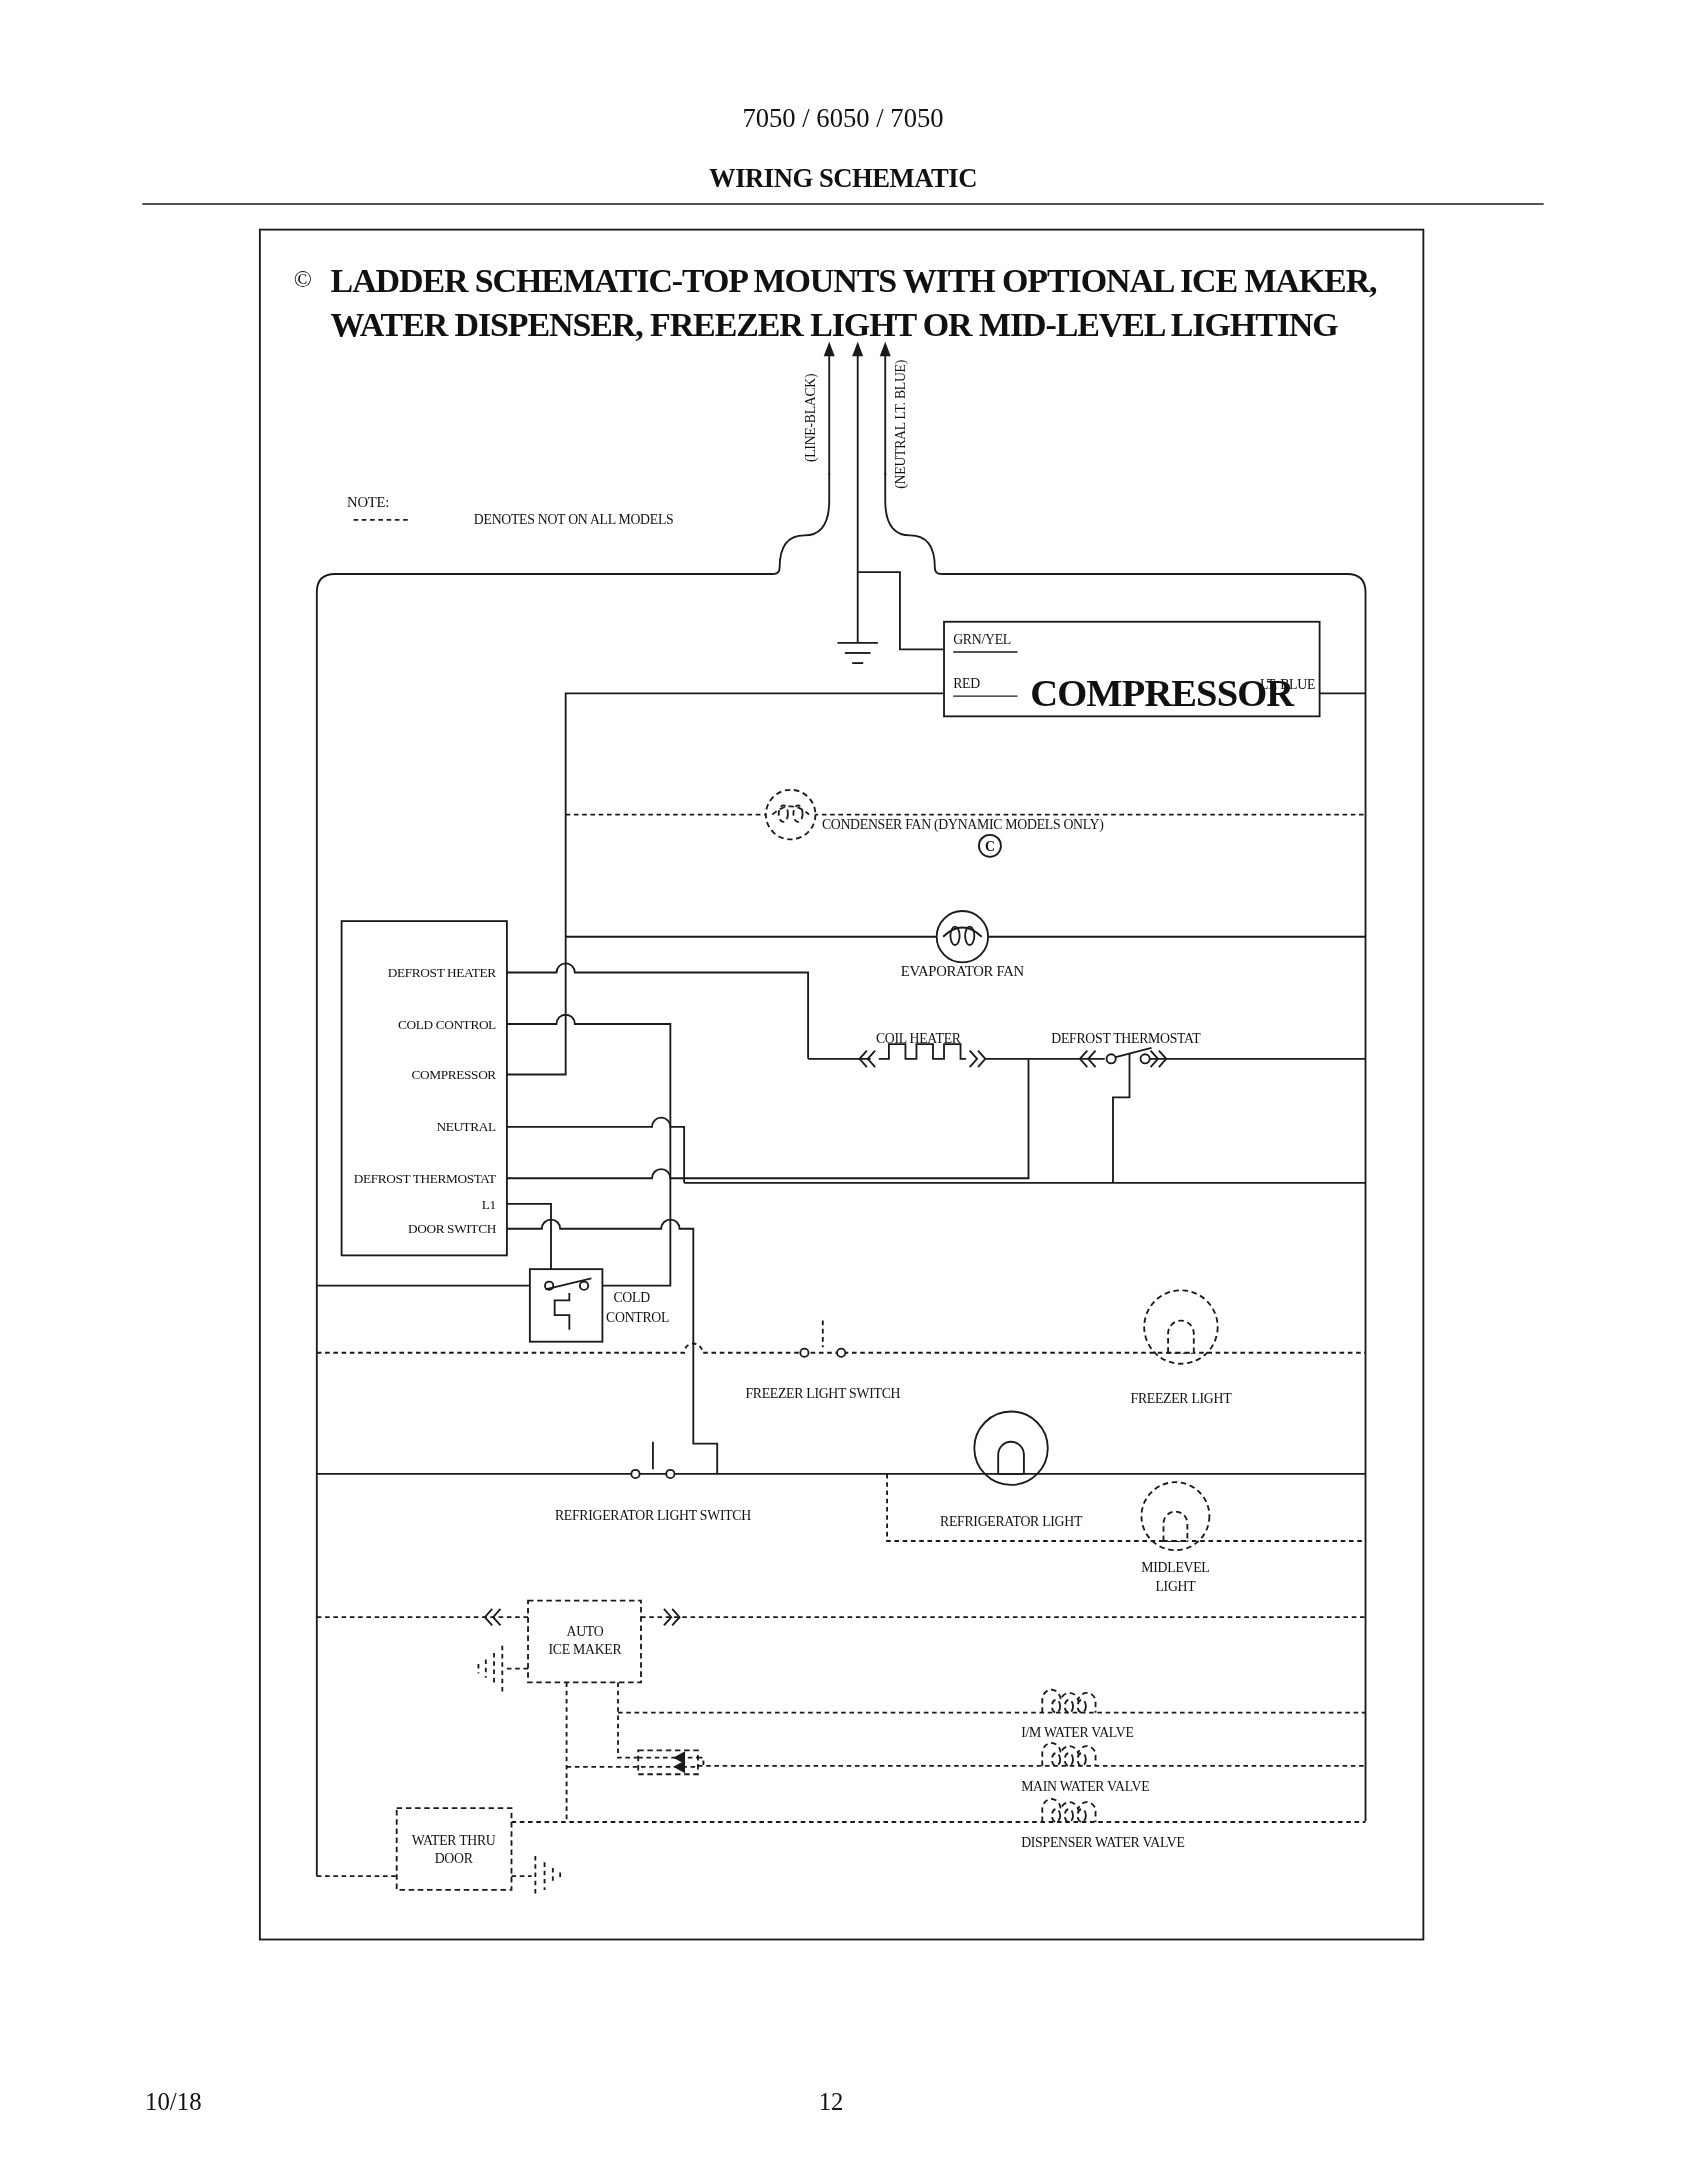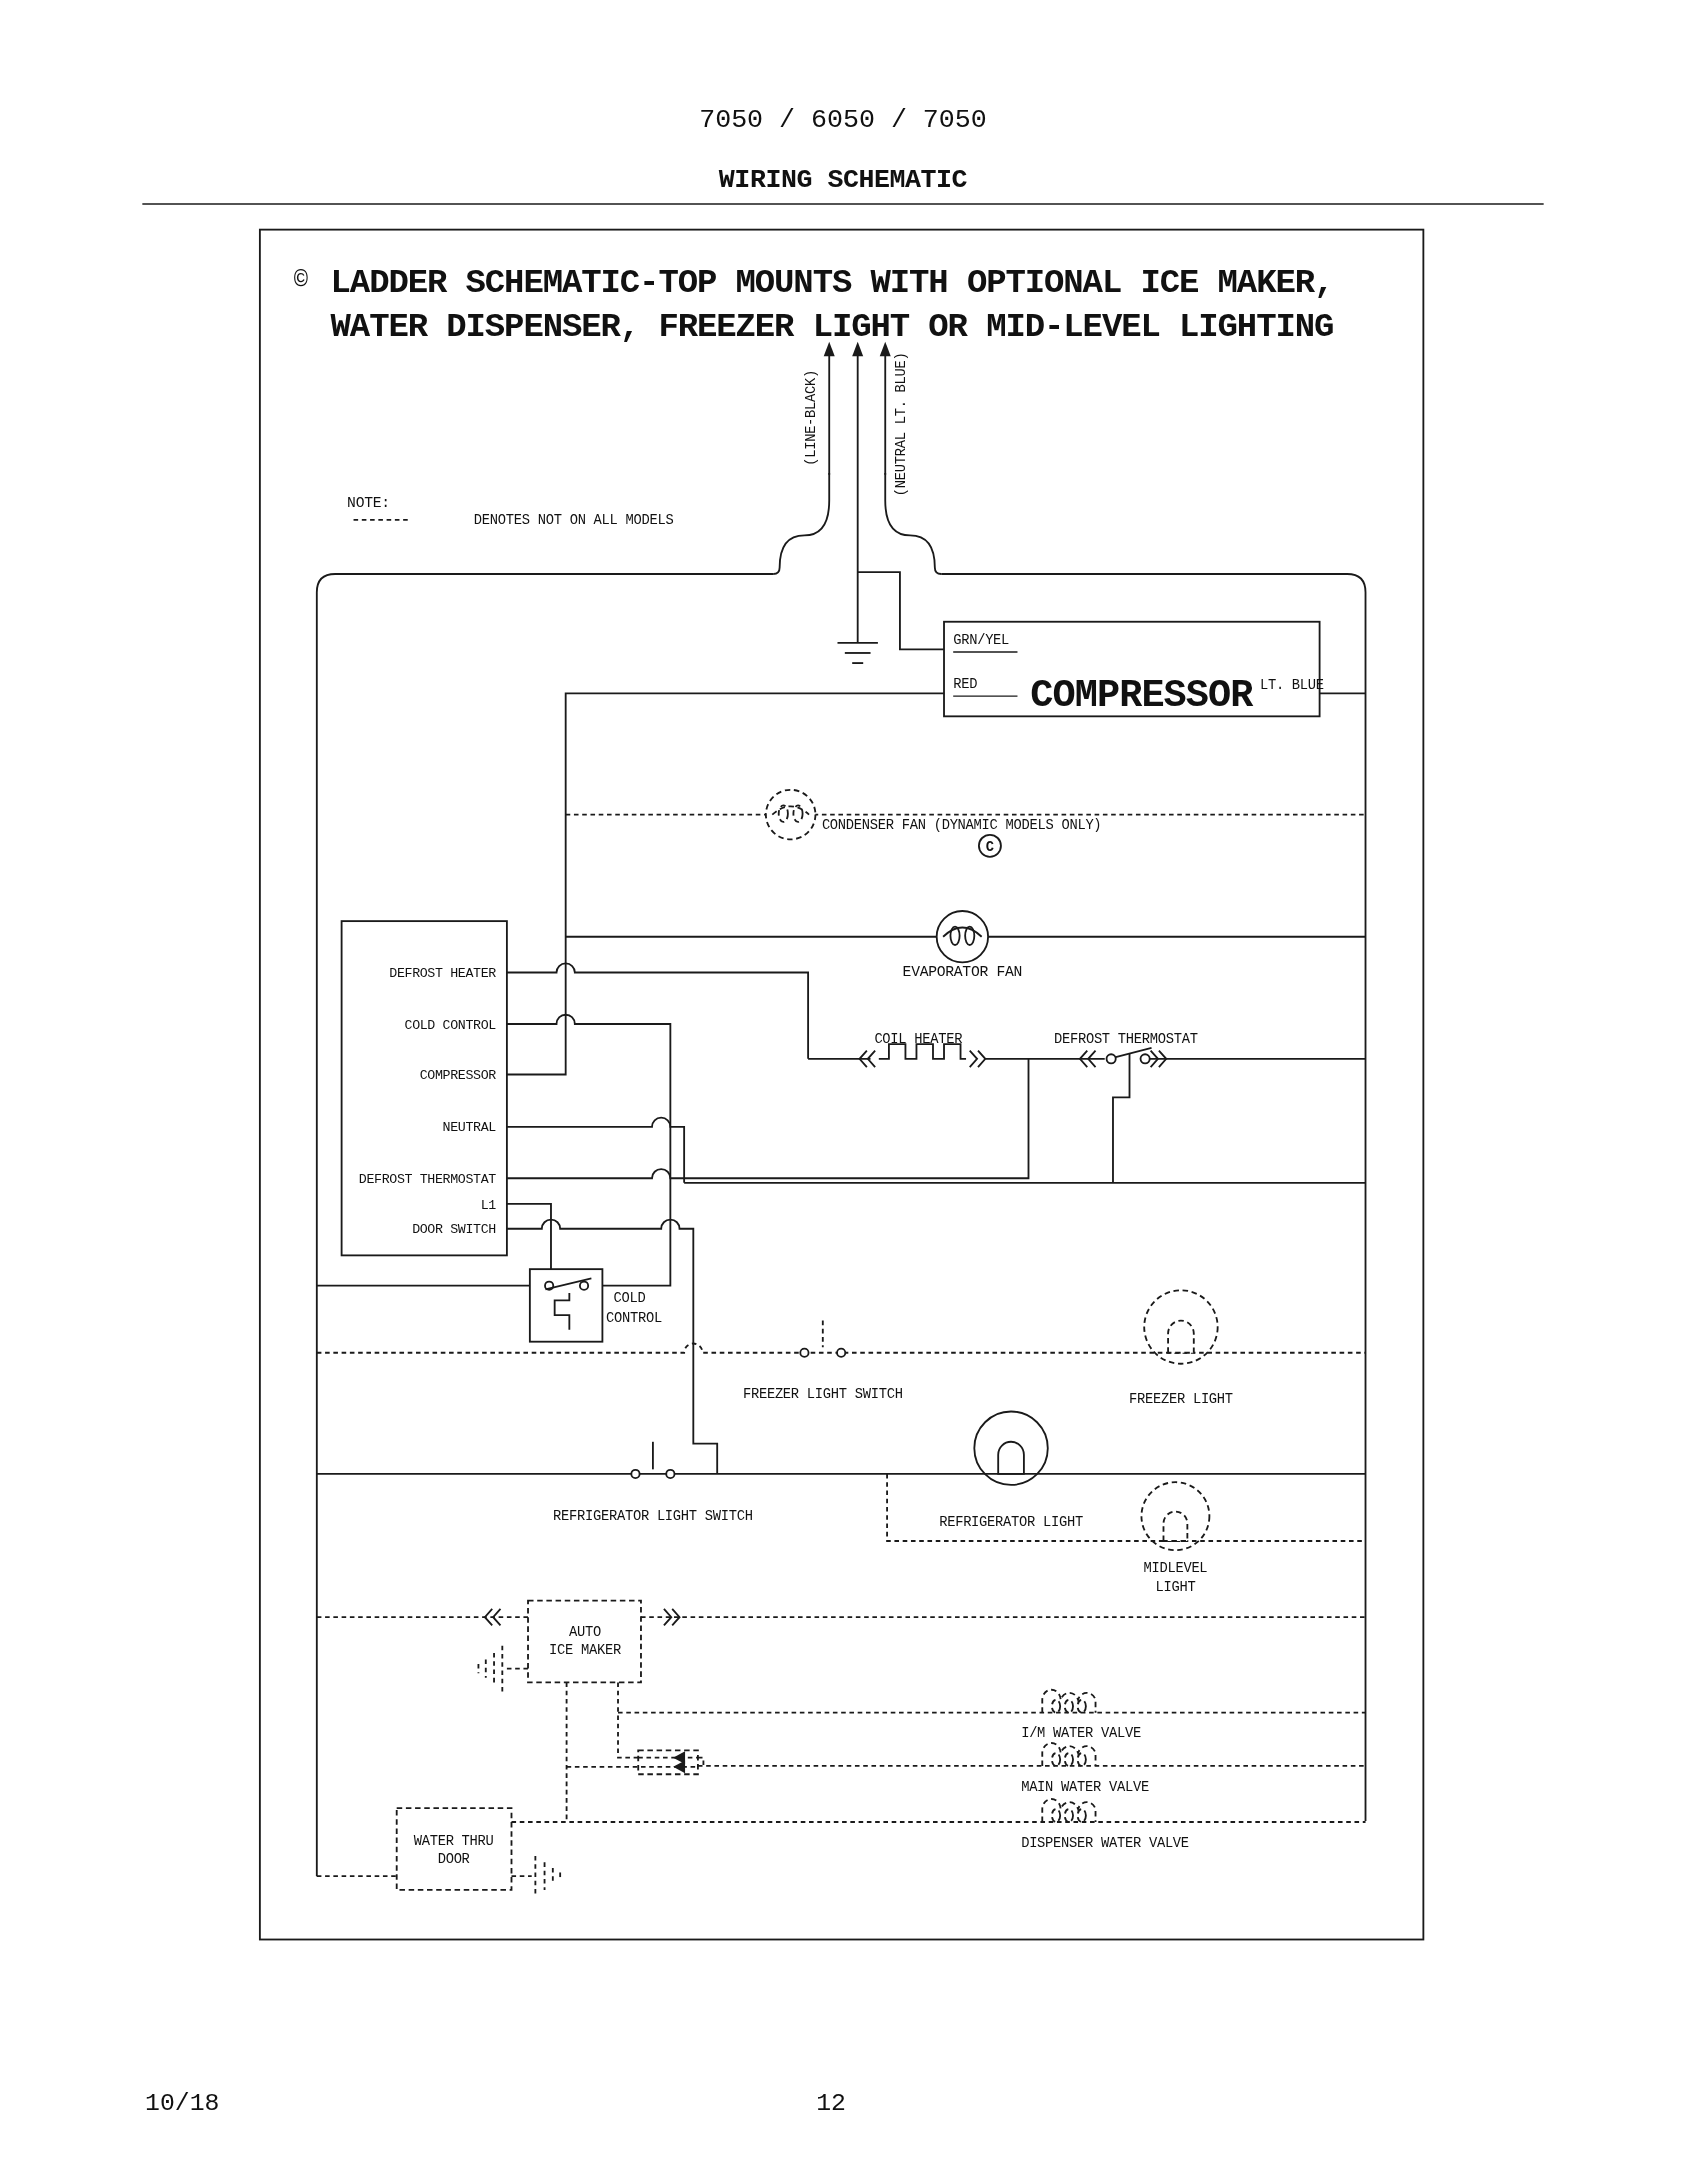--- a/index.html
+++ b/index.html
@@ -1,17 +1,17 @@
 <!DOCTYPE html>
 <html style="font-size:14.7px"><head>
 <meta charset="utf-8">
 <style>
   html,body{margin:0;padding:0;background:#fff;}
   #page{position:relative;width:1686px;height:2182px;background:#ffffff;
-        font-family:Liberation Mono, monospace;color:#111;}
+        font-family:Liberation Serif, serif;color:#111;}
   svg text{fill:#111;}
   .lbl{font-size:15px;letter-spacing:-0.3px;}
   .lbl14{font-size:14.5px;letter-spacing:-0.4px;}
   .lbl16{font-size:16px;letter-spacing:-0.3px;}
   .hdr{font-size:29px;}
   .hdrb{font-size:29px;font-weight:bold;letter-spacing:-0.5px;}
   .fig-title{font-size:37px;font-weight:bold;letter-spacing:-1.2px;}
   .big{font-size:42px;font-weight:bold;letter-spacing:-1px;}
   .foot{font-size:27px;}
   .w{stroke:#1a1a1a;stroke-width:2;fill:none;}

